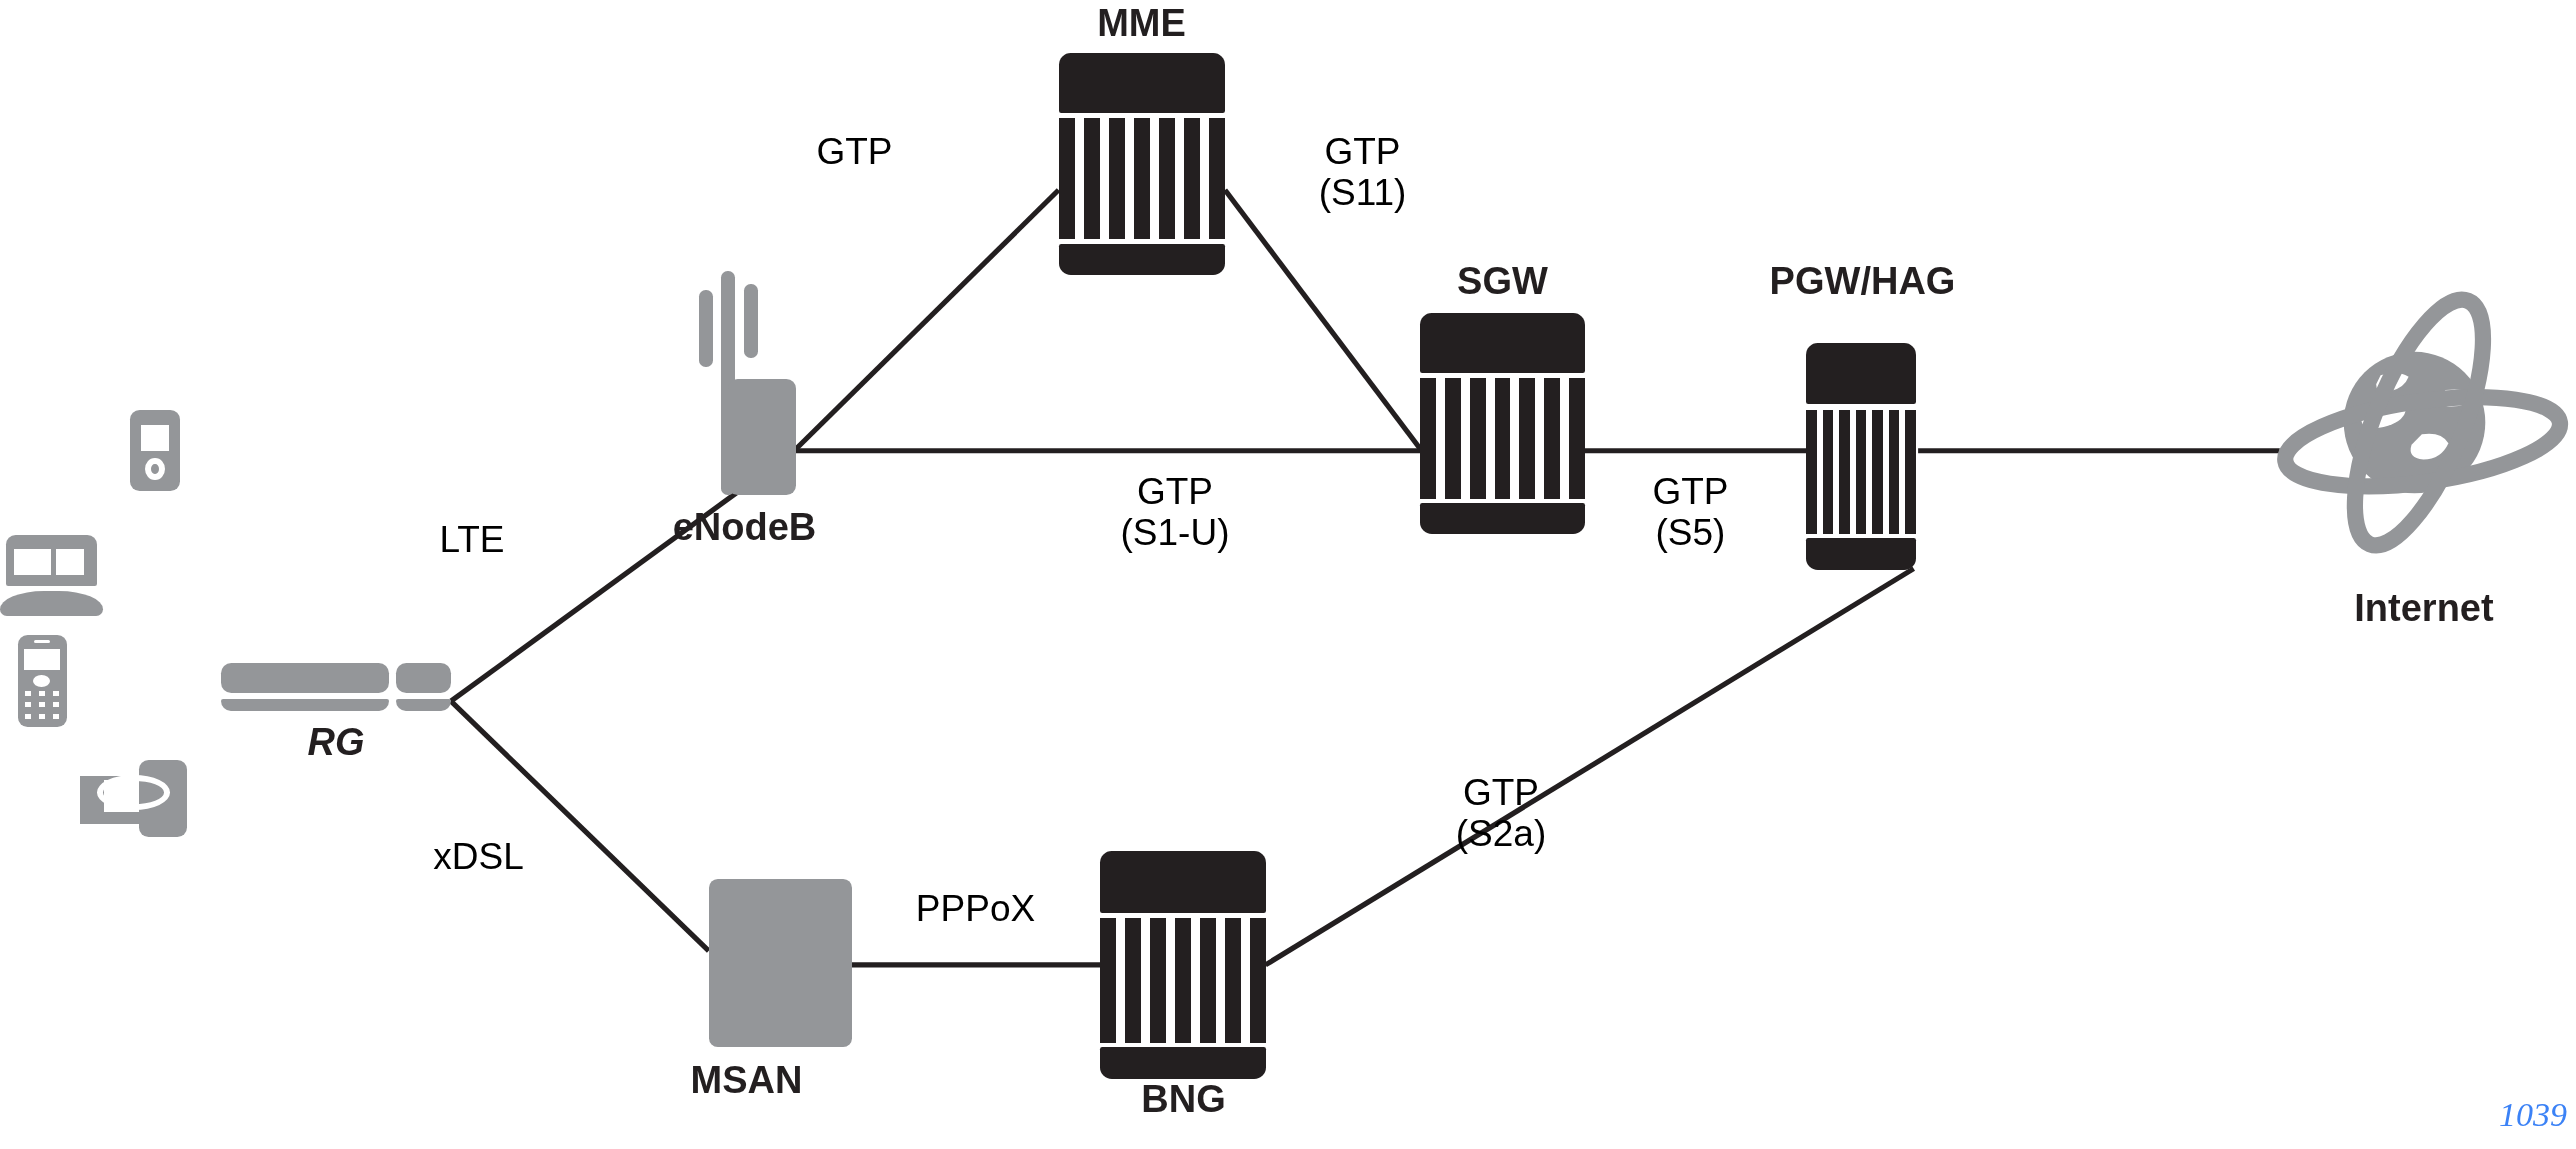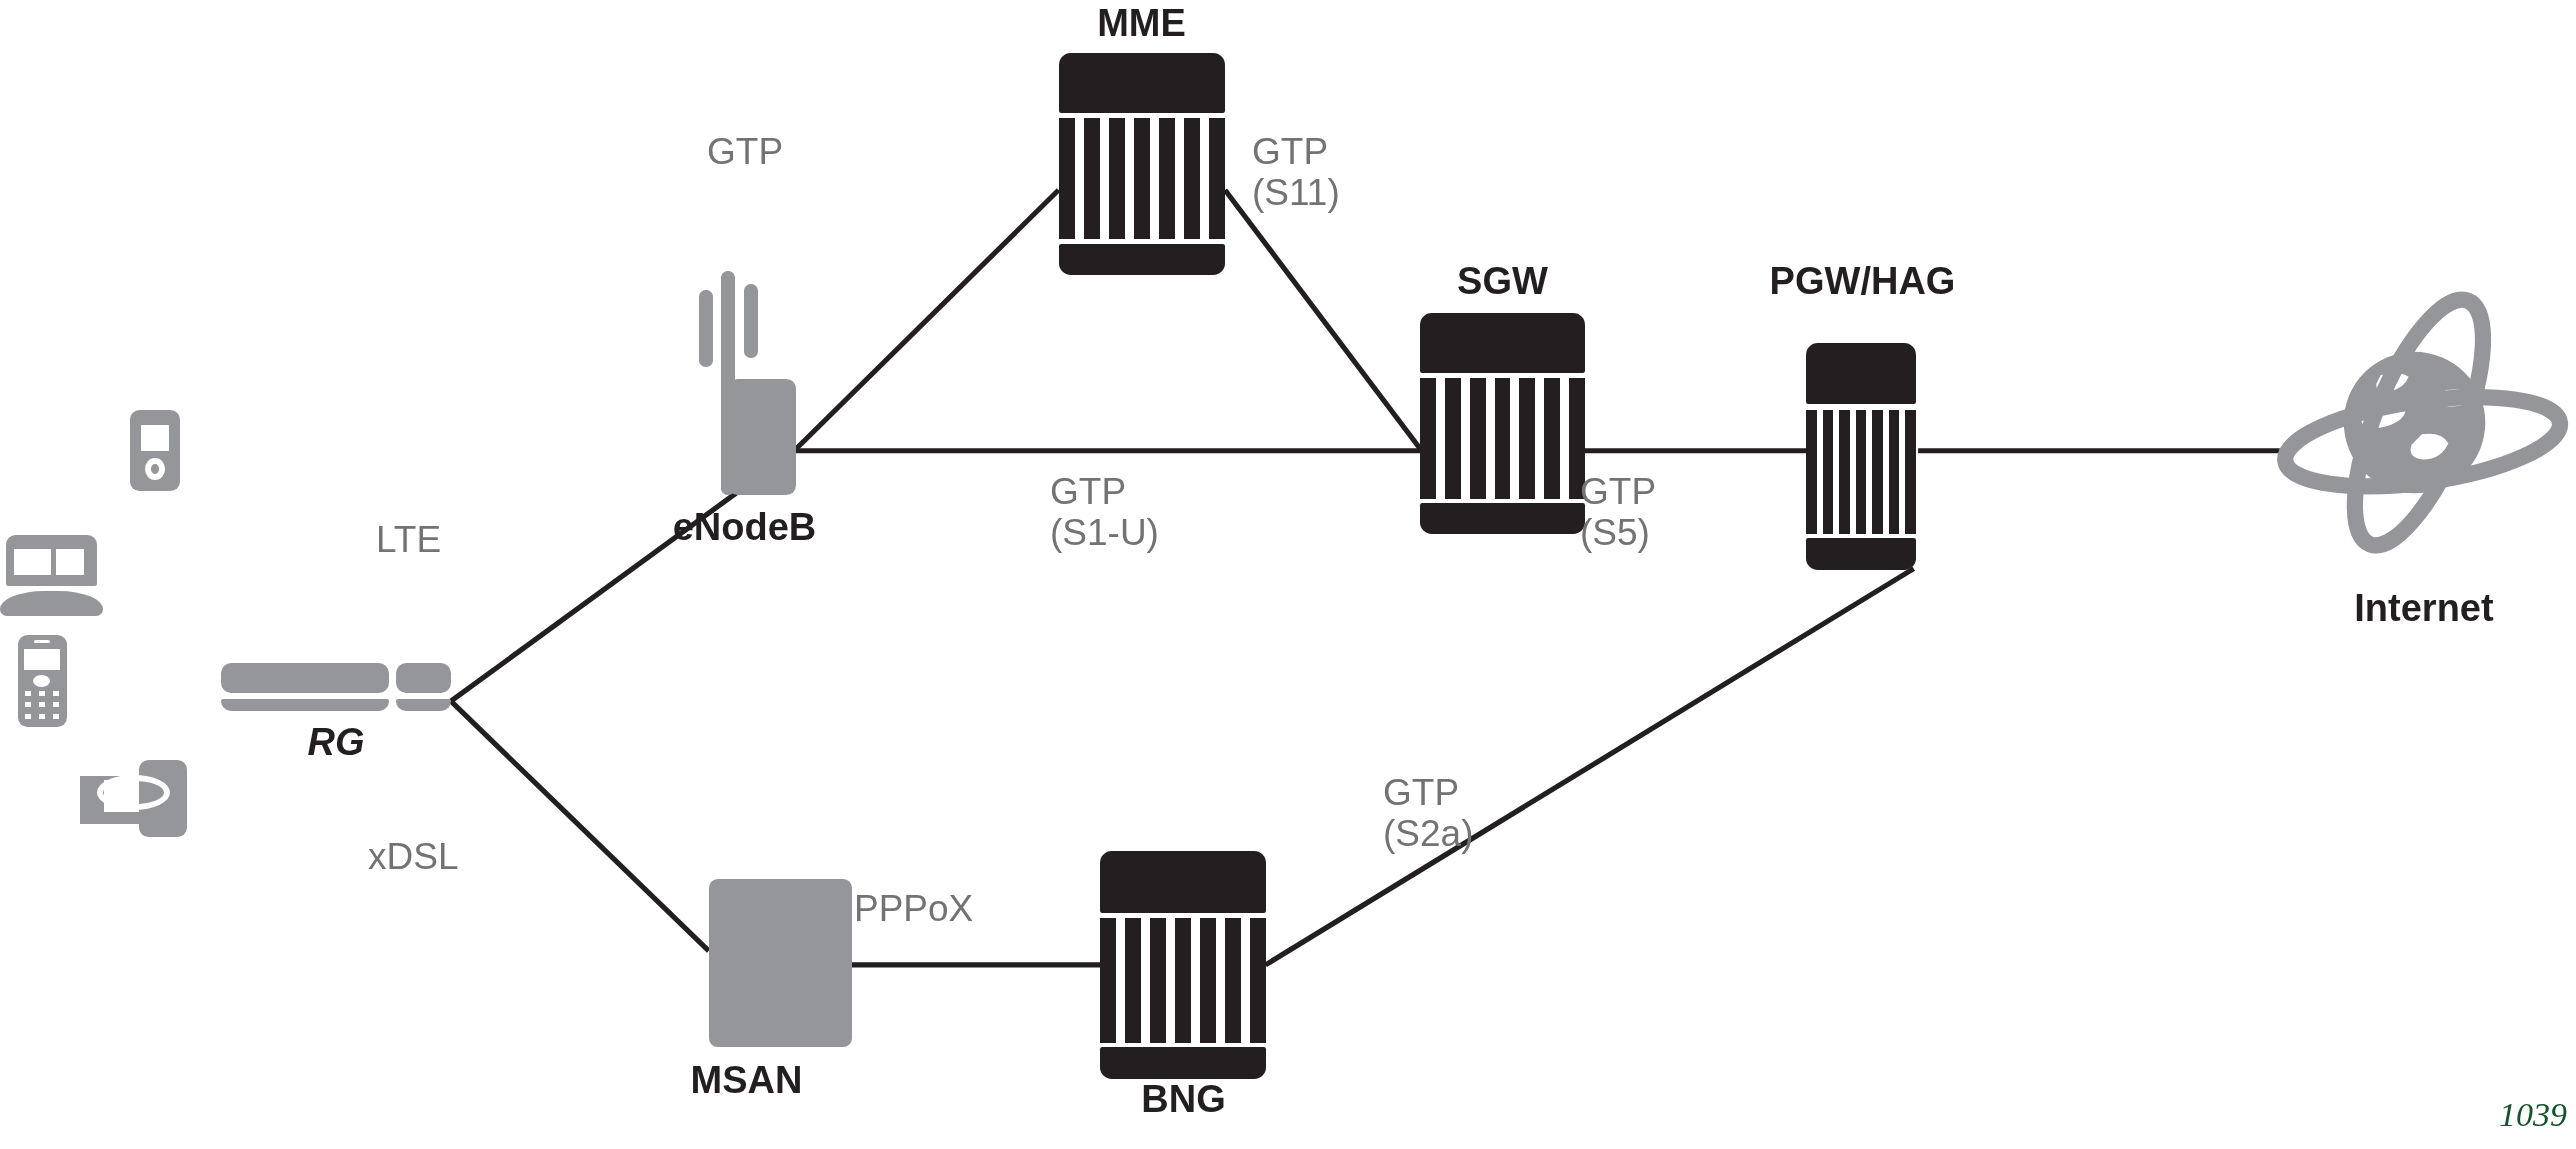--- a/index.html
+++ b/index.html
@@ -40,22 +40,22 @@
     line-height: 1;
     white-space: nowrap;
     color: #231f20;
     text-align: center;
   }
   .link-label {
     position: absolute;
     font-size: 37px;
     line-height: 1.12;
     white-space: nowrap;
-    color: #737373;
-    text-align: left;
+    color: #000000;
+    text-align: center;
     font-weight: normal;
   }
   
   .server {
     position: absolute;
   }
   .server .cap {
     position: absolute;
     left: 0;
     width: 100%;
@@ -286,21 +286,21 @@
   }
   
   .globe {
     position: absolute;
   }
   .fig-num {
     position: absolute;
     font-family: "Liberation Serif", serif;
     font-style: italic;
     font-size: 34px;
-    color: #14532d;
+    color: #3b82f6;
   }
 </style>
 </head>
 <body>
 
 <div id="diagram-root">
 
   <svg id="wires" viewBox="0 0 3497 1560" width="2576" height="1149">
     <g stroke="#231f20" stroke-width="7" fill="none" stroke-linecap="butt">
 

